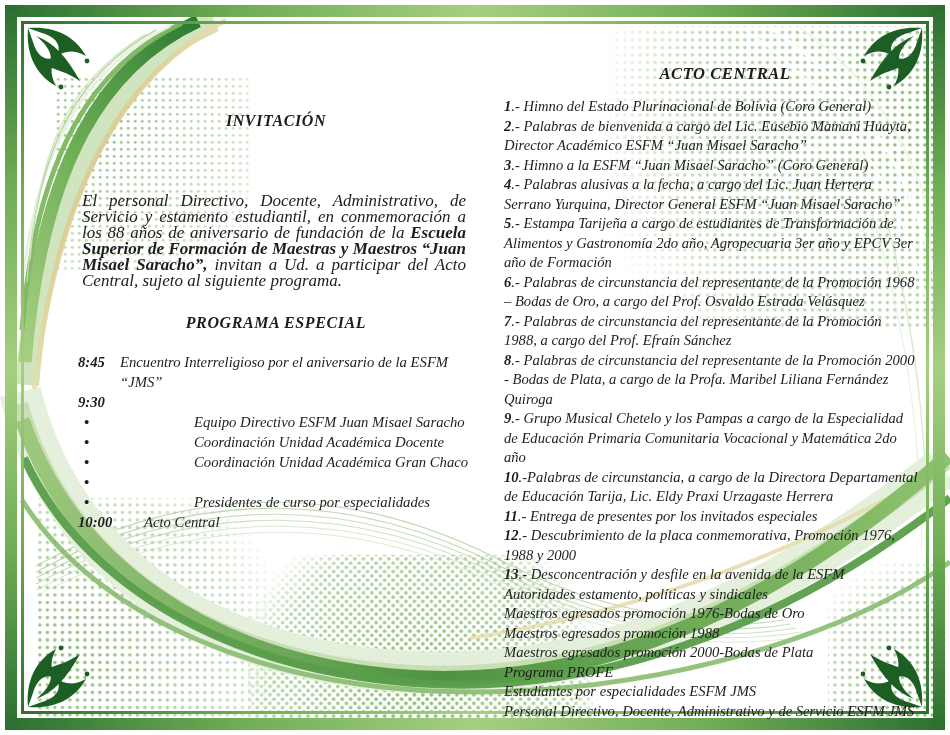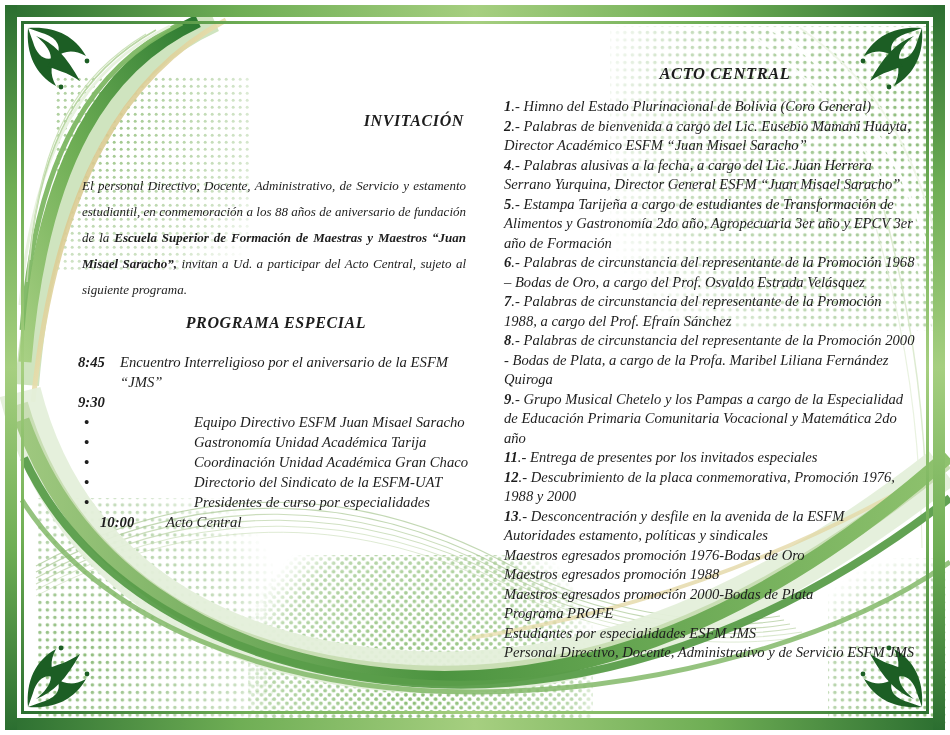--- a/index.html
+++ b/index.html
@@ -6,35 +6,35 @@
   .page{
     position:relative;width:950px;height:735px;background:#ffffff;overflow:hidden;
     font-family:"Liberation Serif","DejaVu Serif",serif;font-style:italic;color:#1d1d1d;
   }
   .bg{position:absolute;left:0;top:0;width:950px;height:735px;z-index:0;}
   .content{position:absolute;left:0;top:0;width:950px;height:735px;z-index:1;}
 
   .heading{
     position:absolute;text-align:center;font-weight:bold;font-size:16px;letter-spacing:.6px;
   }
-  #invitacion-title{left:72px;top:112px;width:392px;text-align:right;}
+  #invitacion-title{left:80px;top:112px;width:392px;}
   #programa-title{left:80px;top:314px;width:392px;}
   #acto-title{left:518px;top:64px;width:414px;font-size:16.5px;}
 
   .paragraph{
-    position:absolute;left:82px;top:160px;width:384px;
-    font-size:13px;line-height:26px;text-align:justify;
+    position:absolute;left:82px;top:176px;width:384px;
+    font-size:17px;line-height:16px;text-align:justify;
   }
   .bold{font-weight:bold;}
 
   .programa-list{position:absolute;left:78px;top:352px;width:416px;font-size:14.7px;}
   .prow{display:flex;line-height:20px;}
   .plbl{flex:none;width:42px;font-weight:bold;white-space:pre;}
   .prow.bullet .plbl{width:110px;padding-left:6px;}
-  .prow.timewide .plbl{width:66px;margin-left:22px;}
+  .prow.timewide .plbl{width:66px;}
   .ptxt{flex:1;}
 
   .acto-list{position:absolute;left:504px;top:97px;width:414px;font-size:14.6px;line-height:19.5px;}
   .arow{margin:0;}
   .anum{font-weight:bold;}
 </style>
 </head>
 <body>
 
 <div class="page">
@@ -209,31 +209,30 @@
           <span class="plbl">9:30</span>
         </div>
 
         <div class="prow bullet">
           <span class="plbl">•</span>
           <span class="ptxt">Equipo Directivo ESFM Juan Misael Saracho</span>
         </div>
 
         <div class="prow bullet">
           <span class="plbl">•</span>
-          <span class="ptxt">Gastronomía Unidad Académica Tarija</span>
+          <span class="ptxt">Coordinación Unidad Académica Docente</span>
         </div>
 
         <div class="prow bullet">
           <span class="plbl">•</span>
           <span class="ptxt">Coordinación Unidad Académica Gran Chaco</span>
         </div>
 
         <div class="prow bullet">
           <span class="plbl">•</span>
-          <span class="ptxt">Directorio del Sindicato de la ESFM-UAT</span>
         </div>
 
         <div class="prow bullet">
           <span class="plbl">•</span>
           <span class="ptxt">Presidentes de curso por especialidades</span>
         </div>
 
         <div class="prow timewide">
           <span class="plbl">10:00</span>
           <span class="ptxt">Acto Central</span>
@@ -241,33 +240,35 @@
       </div>
 
     <div id="acto-title" class="heading">ACTO CENTRAL</div>
 
     <div class="acto-list">
 
         <div class="arow"><span class="anum">1</span><span>.- </span><span>Himno del Estado Plurinacional de Bolivia (Coro General)</span></div>
 
         <div class="arow"><span class="anum">2</span><span>.- </span><span>Palabras de bienvenida a cargo del Lic. Eusebio Mamani Huayta, Director Académico ESFM “Juan Misael Saracho”</span></div>
 
+        <div class="arow"><span class="anum">3</span><span>.- </span><span>Himno a la ESFM “Juan Misael Saracho” (Coro General)</span></div>
 
         <div class="arow"><span class="anum">4</span><span>.- </span><span>Palabras alusivas a la fecha, a cargo del Lic. Juan Herrera Serrano Yurquina, Director General ESFM “Juan Misael Saracho”</span></div>
 
         <div class="arow"><span class="anum">5</span><span>.- </span><span>Estampa Tarijeña a cargo de estudiantes de Transformación de Alimentos y Gastronomía 2do año, Agropecuaria 3er año y EPCV 3er año de Formación</span></div>
 
         <div class="arow"><span class="anum">6</span><span>.- </span><span>Palabras de circunstancia del representante de la Promoción 1968 – Bodas de Oro, a cargo del Prof. Osvaldo Estrada Velásquez</span></div>
 
         <div class="arow"><span class="anum">7</span><span>.- </span><span>Palabras de circunstancia del representante de la Promoción 1988, a cargo del Prof. Efraín Sánchez</span></div>
 
         <div class="arow"><span class="anum">8</span><span>.- </span><span>Palabras de circunstancia del representante de la Promoción 2000 - Bodas de Plata, a cargo de la Profa. Maribel Liliana Fernández Quiroga</span></div>
 
         <div class="arow"><span class="anum">9</span><span>.- </span><span>Grupo Musical Chetelo y los Pampas a cargo de la Especialidad de Educación Primaria Comunitaria Vocacional y Matemática 2do año</span></div>
 
+        <div class="arow"><span class="anum">10</span><span>.-</span><span>Palabras de circunstancia, a cargo de la Directora Departamental de Educación Tarija, Lic. Eldy Praxi Urzagaste Herrera</span></div>
 
         <div class="arow"><span class="anum">11</span><span>.- </span><span>Entrega de presentes por los invitados especiales</span></div>
 
         <div class="arow"><span class="anum">12</span><span>.- </span><span>Descubrimiento de la placa conmemorativa, Promoción 1976, 1988 y 2000</span></div>
 
         <div class="arow"><span class="anum">13</span><span>.- </span><span>Desconcentración y desfile en la avenida de la ESFM</span></div>
 
         <div class="arow"><span class="anum"></span><span></span><span>Autoridades estamento, políticas y sindicales</span></div>
 
         <div class="arow"><span class="anum"></span><span></span><span>Maestros egresados promoción 1976-Bodas de Oro</span></div>

